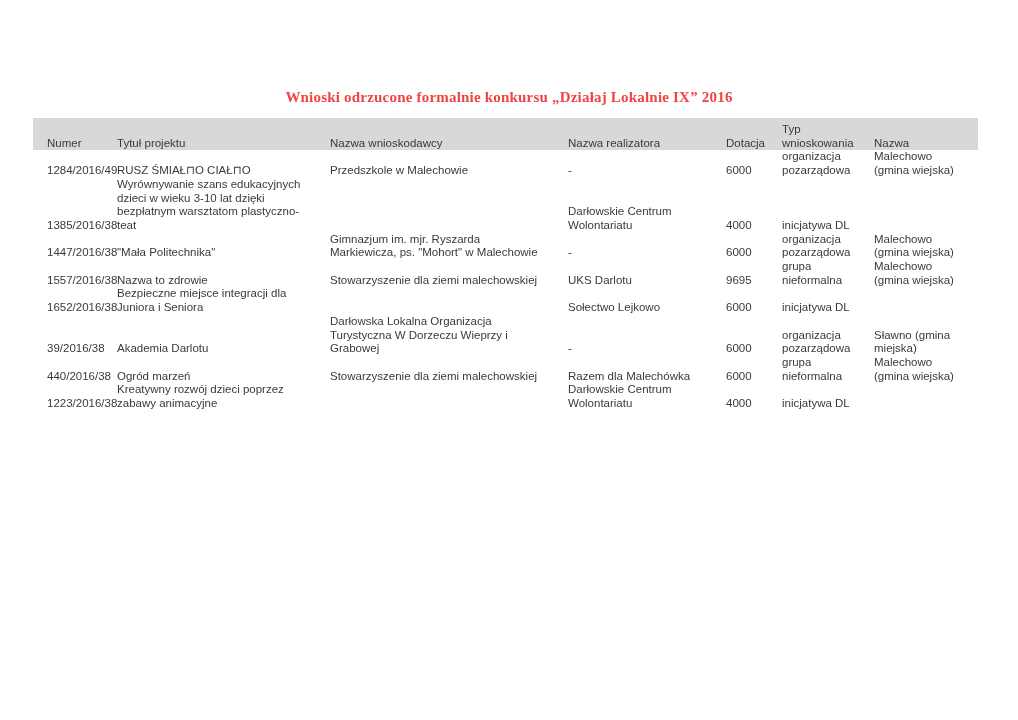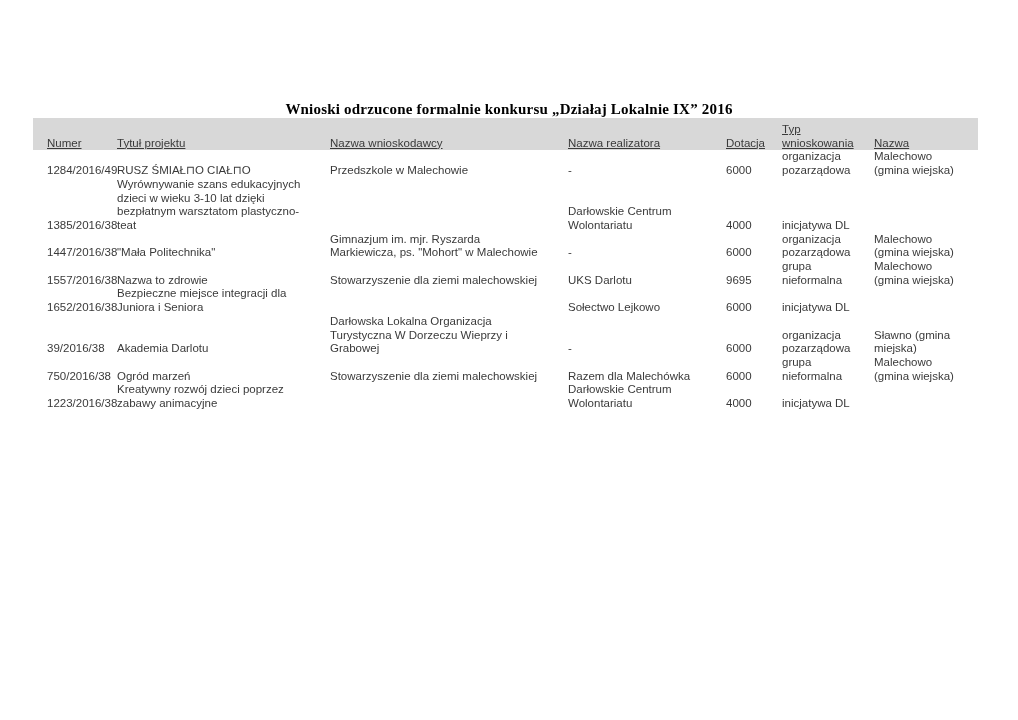--- a/index.html
+++ b/index.html
@@ -17,23 +17,22 @@
   }
   .doc-title {
     position: absolute;
     top: 89px;
     left: 0;
     width: 1018px;
     text-align: center;
     font-family: "Liberation Serif", serif;
     font-weight: bold;
     font-size: 15px;
-    color: #000000;
+    color: #ef4444;
     letter-spacing: 0.2px;
-    margin-top: 12px;
   }
   table.grid {
     position: absolute;
     left: 33px;
     top: 118px;
     width: 945px;
     border-collapse: collapse;
     table-layout: fixed;
     font-size: 11.5px;
     line-height: 13.7px;
@@ -49,21 +48,20 @@
     padding: 0;
     vertical-align: bottom;
     text-align: left;
     font-weight: normal;
     white-space: pre-line;
     overflow: hidden;
   }
   .grid thead th {
     background: #d8d8d8;
     padding-top: 5px;
-    text-decoration: underline;
   }
   .grid th.col-numer, .grid td.col-numer { padding-left: 14px; }
   .grid th.col-dotacja, .grid td.col-dotacja { text-align: left; }
   .grid th.col-typ, .grid td.col-typ { padding-left: 10px; }
 </style>
 </head>
 <body>
 
 <div class="doc-title">Wnioski odrzucone formalnie konkursu „Działaj Lokalnie IX” 2016</div>
 
@@ -154,21 +152,21 @@
 Turystyczna W Dorzeczu Wieprzy i
 Grabowej</td>
         <td class="col-realizator">-</td>
         <td class="col-dotacja">6000</td>
         <td class="col-typ">organizacja
 pozarządowa</td>
         <td class="col-gmina">Sławno (gmina
 miejska)</td>
       </tr>
       <tr>
-        <td class="col-numer">750/2016/38</td>
+        <td class="col-numer">440/2016/38</td>
         <td class="col-tytul">Ogród marzeń</td>
         <td class="col-wnioskodawca">Stowarzyszenie dla ziemi malechowskiej</td>
         <td class="col-realizator">Razem dla Malechówka</td>
         <td class="col-dotacja">6000</td>
         <td class="col-typ">grupa
 nieformalna</td>
         <td class="col-gmina">Malechowo
 (gmina wiejska)</td>
       </tr>
       <tr>

